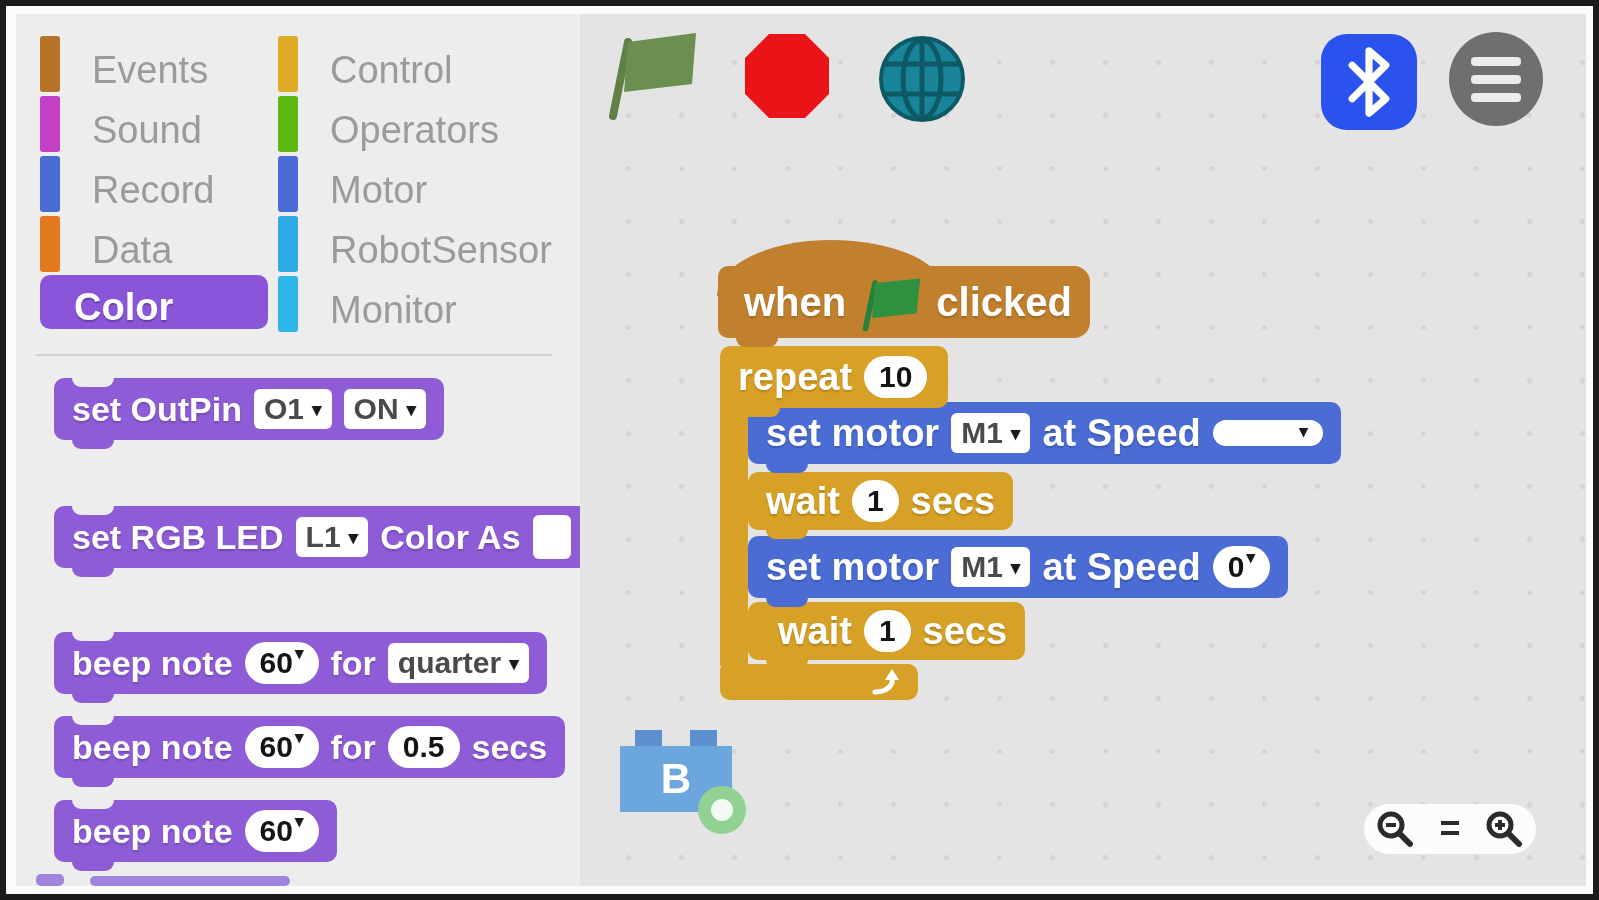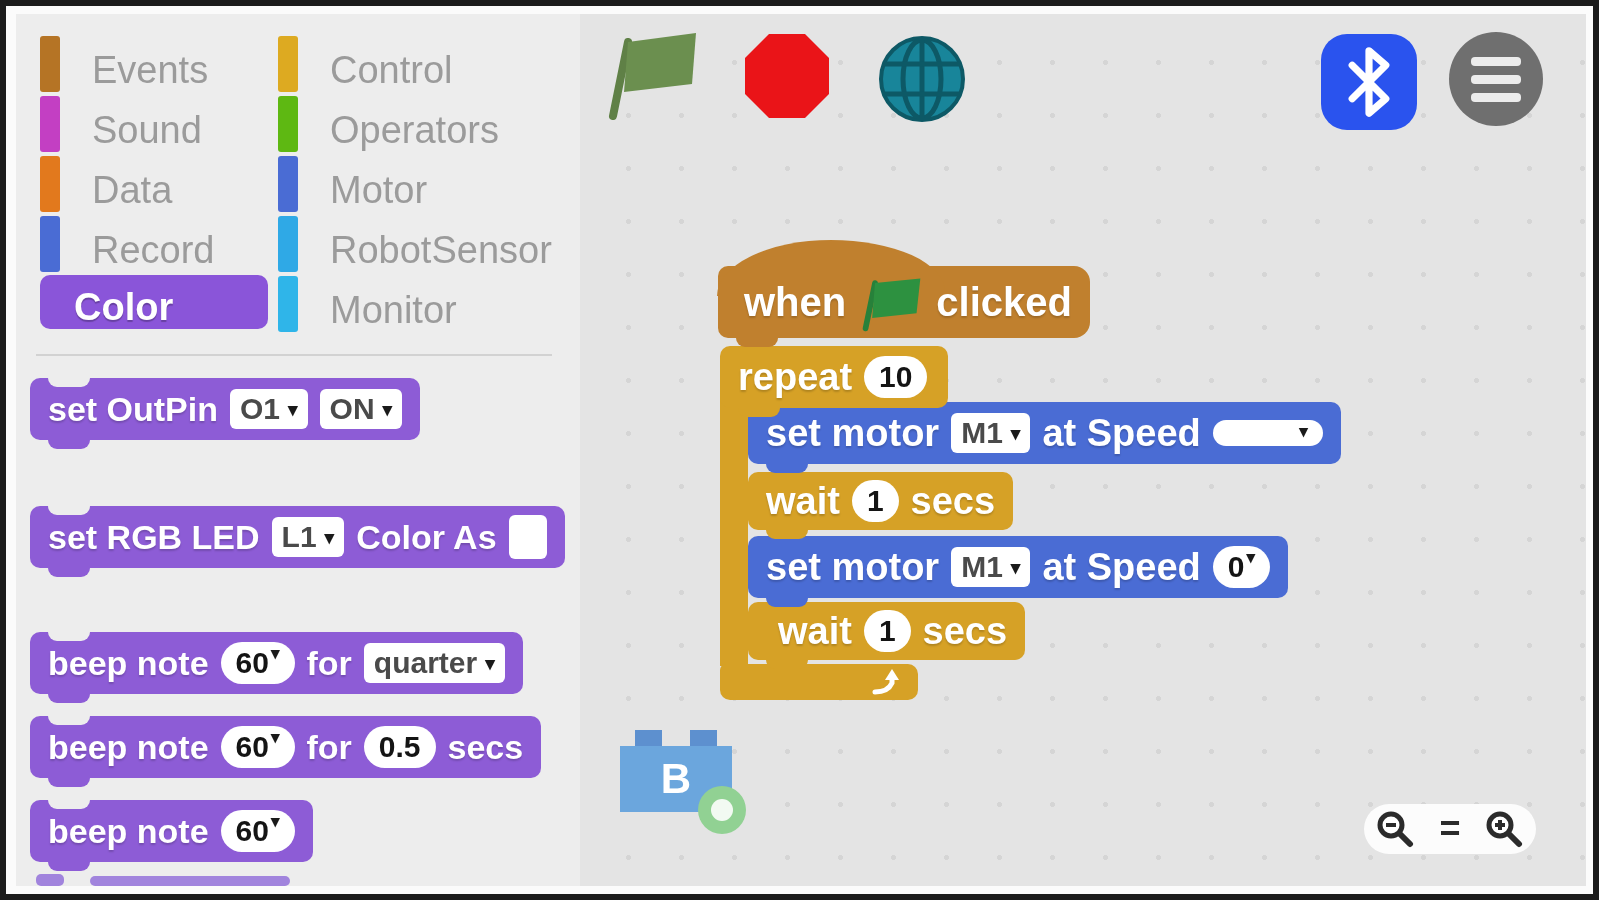--- a/index.html
+++ b/index.html
@@ -20,21 +20,21 @@
   .cat-item.selected{background:#8a55d9;border-radius:10px;height:54px;width:228px;align-self:center;}
   .cat-item.selected .cat-label{color:#fff;font-weight:bold;margin-left:34px;text-shadow:0 2px 1px rgba(0,0,0,.25);}
   .palette-divider{position:absolute;left:20px;top:340px;width:516px;height:2px;background:#d2d2d2;}
 
   
   .blk{position:absolute;display:flex;align-items:center;gap:12px;height:62px;padding:0 18px;
        border-radius:10px;color:#fff;font-weight:bold;white-space:nowrap;box-sizing:border-box;
        text-shadow:0 2px 2px rgba(0,0,0,.18);cursor:grab;}
   .blk::after{content:"";position:absolute;bottom:-9px;left:18px;width:42px;height:11px;
               background:inherit;border-radius:0 0 9px 9px;}
-  .pblock{font-size:34px;}
+  .pblock{font-size:34px;margin-left:24px;}
   .pblock::before{content:"";position:absolute;top:0;left:18px;width:42px;height:9px;
                   background:#ededed;border-radius:0 0 9px 9px;}
   .sblock{font-size:38px;}
   .b-purple{background:#8d5cd6;}
   .b-gold{background:#d6a126;}
   .b-blue{background:#4a6cd4;}
   .b-brown{background:#c0802e;padding-left:26px;}
 
   .dd{background:#fff;border-radius:6px;padding:5px 10px;display:inline-flex;align-items:center;gap:8px;
       color:#4a4a4a;font-weight:bold;font-size:30px;line-height:1;text-shadow:none;cursor:pointer;}
@@ -105,26 +105,26 @@
     <div class="categories">
       <div class="cat-item">
         <span class="chip" style="background: rgb(181, 116, 37);"></span>
         <span class="cat-label">Events</span>
       </div>
       <div class="cat-item">
         <span class="chip" style="background: rgb(195, 63, 195);"></span>
         <span class="cat-label">Sound</span>
       </div>
       <div class="cat-item">
+        <span class="chip" style="background: rgb(74, 108, 212);"></span>
+        <span class="cat-label">Record</span>
+      </div>
+      <div class="cat-item">
         <span class="chip" style="background: rgb(226, 121, 29);"></span>
         <span class="cat-label">Data</span>
-      </div>
-      <div class="cat-item">
-        <span class="chip" style="background: rgb(74, 108, 212);"></span>
-        <span class="cat-label">Record</span>
       </div>
       <div class="cat-item selected">
 
         <span class="cat-label">Color</span>
       </div>
       <div class="cat-item">
         <span class="chip" style="background: rgb(221, 170, 33);"></span>
         <span class="cat-label">Control</span>
       </div>
       <div class="cat-item">

